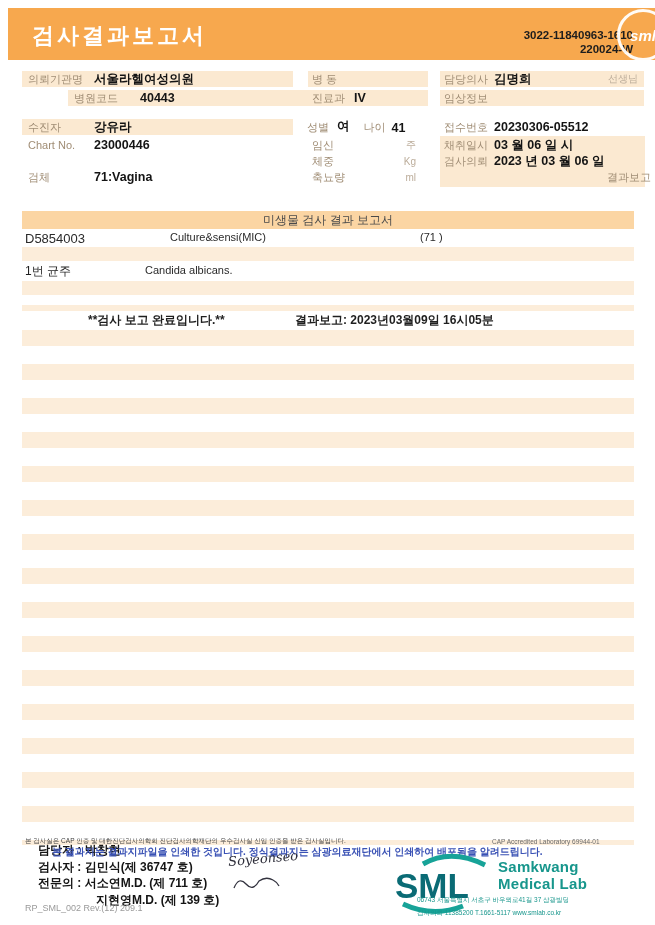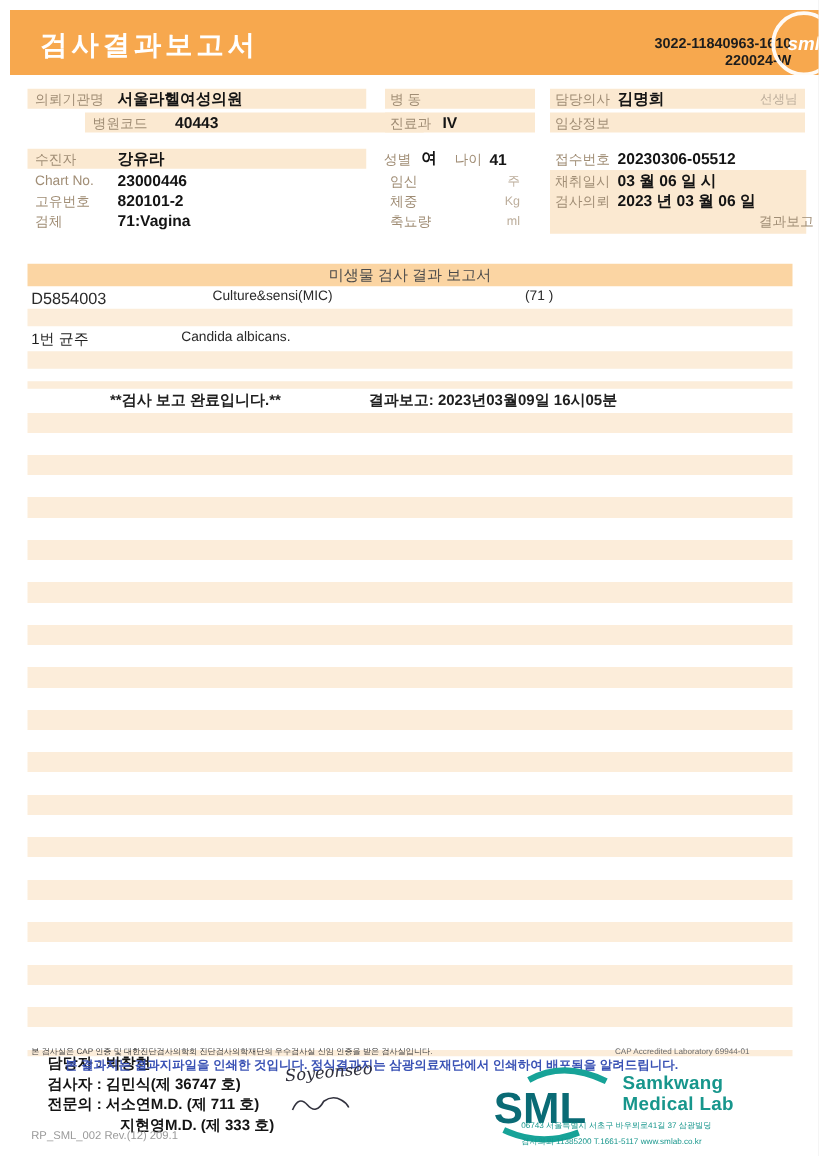--- a/index.html
+++ b/index.html
@@ -97,24 +97,20 @@
   </div>
 
   <div class="frow band" style="left:22px; top:119px; width:265px; padding-left:6px;">
     <span class="lbl" style="width:66px;">수진자</span>
     <span class="val">강유라</span>
   </div>
   <div class="frow" style="left:22px; top:137px; width:265px; padding-left:6px;">
     <span class="lbl" style="width:66px;">Chart No.</span>
     <span class="val">23000446</span>
   </div>
-  <div class="frow" style="left:22px; top:153px; width:265px; padding-left:6px;">
-    <span class="lbl" style="width:66px;">고유번호</span>
-    <span class="val">820101-2</span>
-  </div>
   <div class="frow" style="left:22px; top:169px; width:265px; padding-left:6px;">
     <span class="lbl" style="width:66px;">검체</span>
     <span class="val">71:Vagina</span>
   </div>
 
   <div class="frow" style="left:303px; top:119px; width:116px; padding-left:4px;align-items:flex-end;">
     <span class="lbl" style="width:30px;">성별</span>
     <span class="val">여</span>
     <span class="lbl" style="margin-left:14px; width:28px;">나이</span>
     <span class="val">41</span>
@@ -169,21 +165,21 @@
 
   <div class="stripes"></div>
 
   <div class="accred">본 검사실은 CAP 인증 및 대한진단검사의학회 진단검사의학재단의 우수검사실 신임 인증을 받은 검사실입니다.</div>
   <div class="capno">CAP Accredited Laboratory 69944-01</div>
 
   <div class="staff">
     <div>담당자 : 박창현</div>
     <div>검사자 : 김민식(제 36747 호)</div>
     <div>전문의 : 서소연M.D. (제 711 호)</div>
-    <div class="indent">지현영M.D. (제 333 호)</div>
+    <div class="indent">지현영M.D. (제 139 호)</div>
   </div>
 
   <div class="notice">본 결과지는 결과지파일을 인쇄한 것입니다. 정식결과지는 삼광의료재단에서 인쇄하여 배포됨을 알려드립니다.</div>
 
   <div class="sig1">Soyeonseo</div>
   <div class="sig2">
     <svg width="52" height="20" viewBox="0 0 52 20">
       <path d="M4 14 q5 -12 12 -4 t13 -3 q7 -5 14 -1 q4 2 6 6" fill="none" stroke="#33333f" stroke-width="1.3"></path>
     </svg>
   </div>

